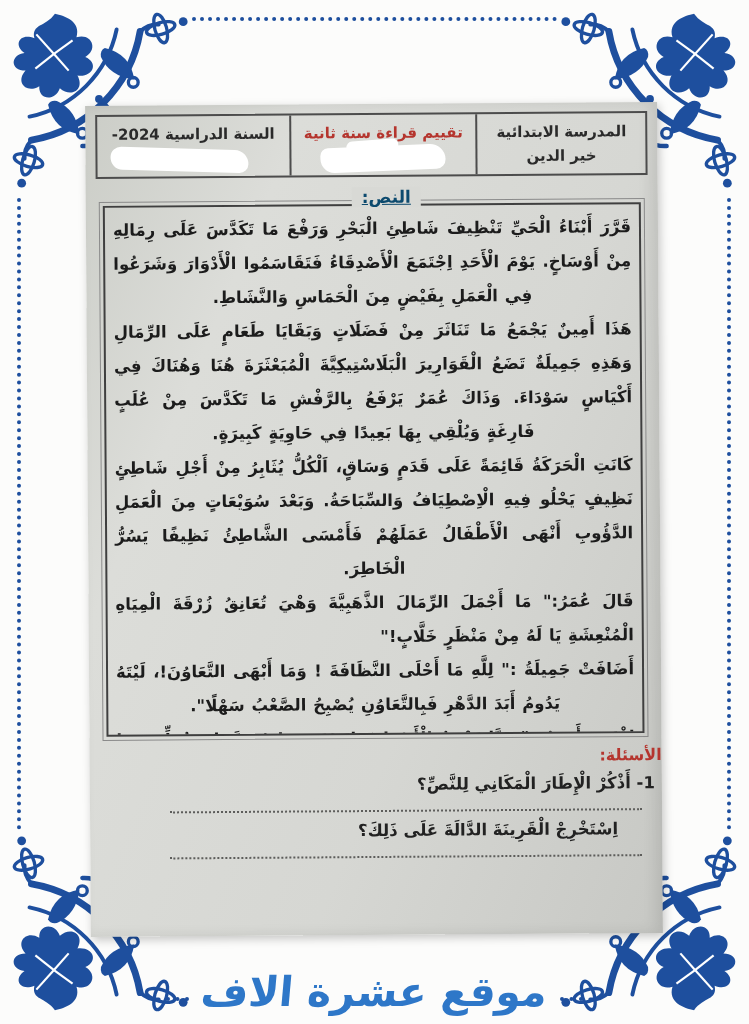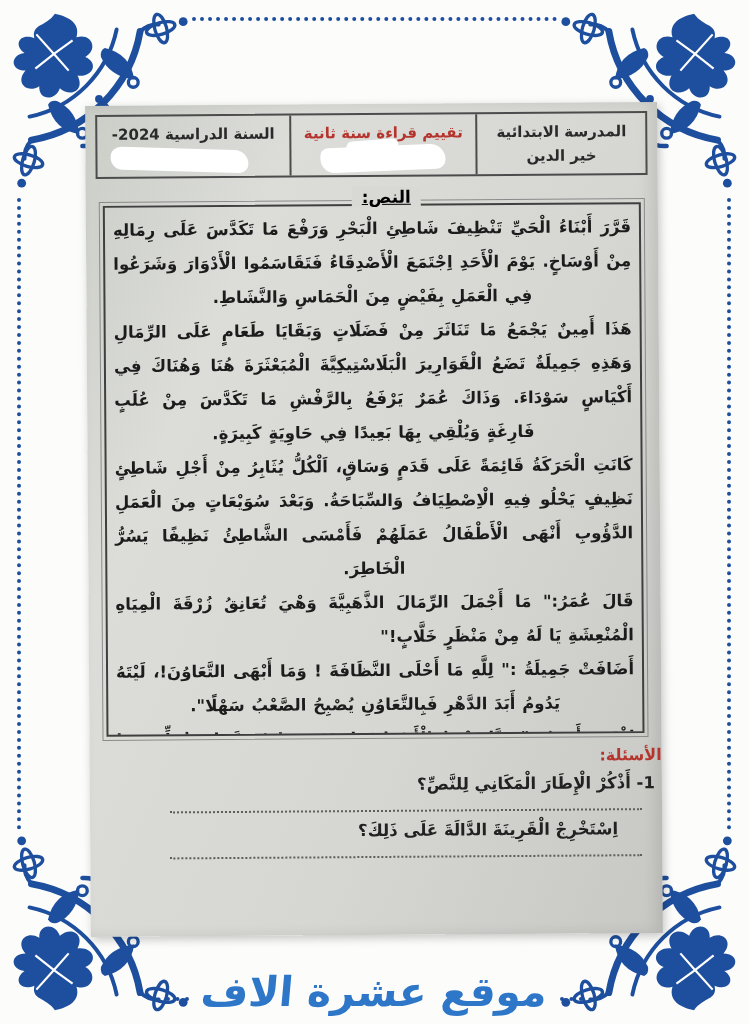--- a/index.html
+++ b/index.html
@@ -41,21 +41,21 @@
   .cell-title  { flex:0 0 34%; color:#b5352e; }
   .cell-year   { flex:0 0 35%; }
   .blob  { position:absolute; background:#ffffff; }
   .blob-title-a { left:16%; right:16%; top:31px; height:25px; border-radius:10px 20px 12px 18px; transform:rotate(-2deg); }
   .blob-title-b { left:30%; width:28%; top:25px; height:12px; border-radius:8px; transform:rotate(-4deg); }
   .blob-year    { left:7%;  width:72%; top:32px; height:23px; border-radius:12px 16px 10px 14px; transform:rotate(2deg); }
 
   
   .text-wrap { position:relative; margin:23px 3px 0; }
   .nas-label { position:absolute; top:-13px; right:41%; background:#d8d9d5; padding:0 10px;
-               color:#000000; font-weight:bold; font-size:17px; text-decoration:underline; z-index:2; }
+               color:#0c4a6e; font-weight:bold; font-size:17px; text-decoration:underline; z-index:2; }
   .box-outer { border:1px solid #8a8a8a; padding:3px; }
   .box-inner { border:2px solid #3f3f3f; padding:6px 8px; height:531px; overflow:hidden; }
   p.body { font-size:16.5px; font-weight:bold; color:#1c1c1c; line-height:34px;
            text-align:justify; text-align-last:center; word-spacing:1px; }
   p.body.last-right { text-align-last:right; }
 
   
   .q-section { margin-top:8px; padding:0 2px; }
   .q-label { color:#b5352e; font-weight:bold; font-size:16px; margin-right:-12px; }
   .q { font-size:16.5px; font-weight:bold; color:#222; margin-top:9px; }

